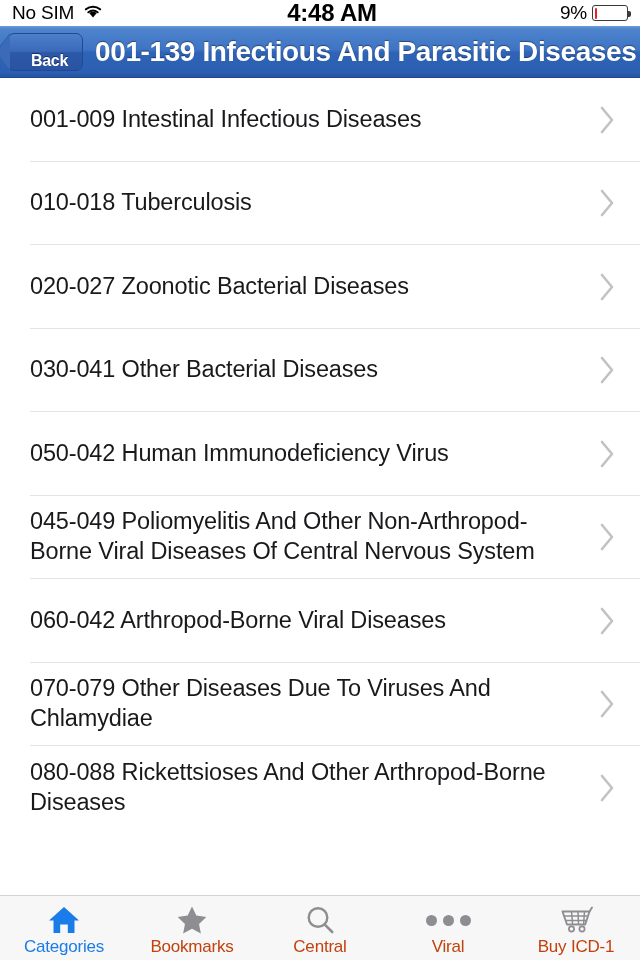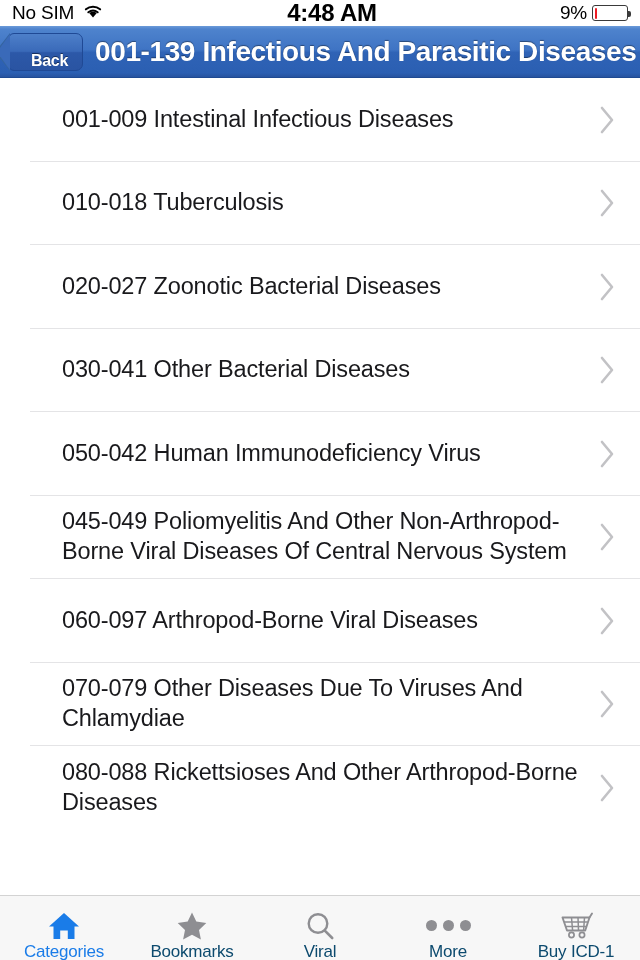--- a/index.html
+++ b/index.html
@@ -95,43 +95,42 @@
     display:flex; align-items:center;
     padding-left:30px; padding-right:20px;
     background:#ffffff;
   }
   .row-label {
     flex:1 1 auto;
     font-size:23.5px; color:#19191c;
     line-height:1.27;
     letter-spacing:-0.15px;
     padding-right:14px;
-    margin-left:32px;
   }
   .chevron { flex:0 0 auto; width:26px; display:flex; justify-content:center; }
   .row-sep {
     position:absolute; left:30px; right:0; bottom:0;
     height:1px; background:#e4e4e6;
   }
 
   
   .tab-bar {
     flex:0 0 65px; height:65px;
     background:#f7f7f7;
     border-top:1px solid #d3d3d3;
-    display:flex; align-items:flex-end;
+    display:flex; align-items:center;
   }
   .tab {
     flex:1 1 20%;
     display:flex; flex-direction:column;
     align-items:center; justify-content:center;
     gap:2px; padding-top:3px;
   }
   .tab-icon { height:31px; display:flex; align-items:center; justify-content:center; }
-  .tab-label { font-size:17px; line-height:1; color:#0c4a6e; letter-spacing:-0.2px; }
+  .tab-label { font-size:17px; line-height:1; color:#c2410c; letter-spacing:-0.2px; }
   .tab.active .tab-label { color:#1a7ce8; }
   .dots { display:flex; gap:6px; align-items:center; }
   .dot { width:11px; height:11px; border-radius:50%; background:#9a9a9e; }
 </style>
 </head>
 <body>
 
 <div id="app">
 
   <div class="status-bar">
@@ -210,21 +209,21 @@
       <div class="row">
         <div class="row-label">045-049 Poliomyelitis And Other Non-Arthropod-Borne Viral Diseases Of Central Nervous System</div>
         <div class="chevron">
           <svg width="17" height="30" viewBox="0 0 17 30">
             <path d="M3 3 L13 15 L3 27" stroke="#c2c2c5" stroke-width="2.6" fill="none" stroke-linecap="round" stroke-linejoin="round"></path>
           </svg>
         </div>
         <div class="row-sep"></div>
       </div>
       <div class="row">
-        <div class="row-label">060-097 Arthropod-Borne Viral Diseases</div>
+        <div class="row-label">060-042 Arthropod-Borne Viral Diseases</div>
         <div class="chevron">
           <svg width="17" height="30" viewBox="0 0 17 30">
             <path d="M3 3 L13 15 L3 27" stroke="#c2c2c5" stroke-width="2.6" fill="none" stroke-linecap="round" stroke-linejoin="round"></path>
           </svg>
         </div>
         <div class="row-sep"></div>
       </div>
       <div class="row">
         <div class="row-label">070-079 Other Diseases Due To Viruses And Chlamydiae</div>
         <div class="chevron">
@@ -261,31 +260,31 @@
         </div>
         <div class="tab-label">Bookmarks</div>
       </div>
       <div class="tab">
         <div class="tab-icon">
           <svg width="32" height="30" viewBox="0 0 32 30">
             <circle cx="14" cy="12.5" r="9.3" stroke="#8e8e92" stroke-width="2.4" fill="none"></circle>
             <path d="M20.8 19.6 L28.2 27" stroke="#8e8e92" stroke-width="2.6" fill="none" stroke-linecap="round"></path>
           </svg>
         </div>
-        <div class="tab-label">Viral</div>
+        <div class="tab-label">Central</div>
       </div>
       <div class="tab">
         <div class="tab-icon">
           <span class="dots">
             <span class="dot" style="background:#8e8e92"></span>
             <span class="dot" style="background:#8e8e92"></span>
             <span class="dot" style="background:#8e8e92"></span>
           </span>
         </div>
-        <div class="tab-label">More</div>
+        <div class="tab-label">Viral</div>
       </div>
       <div class="tab">
         <div class="tab-icon">
           <svg width="36" height="30" viewBox="0 0 36 30">
             <path d="M4.5 6.5 L31.5 6.5 L27.2 19.5 L9 19.5 Z" stroke="#8e8e92" stroke-width="1.9" fill="none" stroke-linejoin="round"></path>
             <path d="M6.2 11 L29.6 11 M8 15.5 L28.1 15.5 M13.5 6.5 L14.6 19.5 M20 6.5 L20.5 19.5 M26.5 6.5 L25.6 19.5" stroke="#8e8e92" stroke-width="1.5" fill="none"></path>
             <path d="M31.5 6.5 L34 2.5" stroke="#8e8e92" stroke-width="1.9" fill="none" stroke-linecap="round"></path>
             <circle cx="13.5" cy="24" r="2.6" stroke="#8e8e92" stroke-width="1.7" fill="none"></circle>
             <circle cx="24" cy="24" r="2.6" stroke="#8e8e92" stroke-width="1.7" fill="none"></circle>
           </svg>

